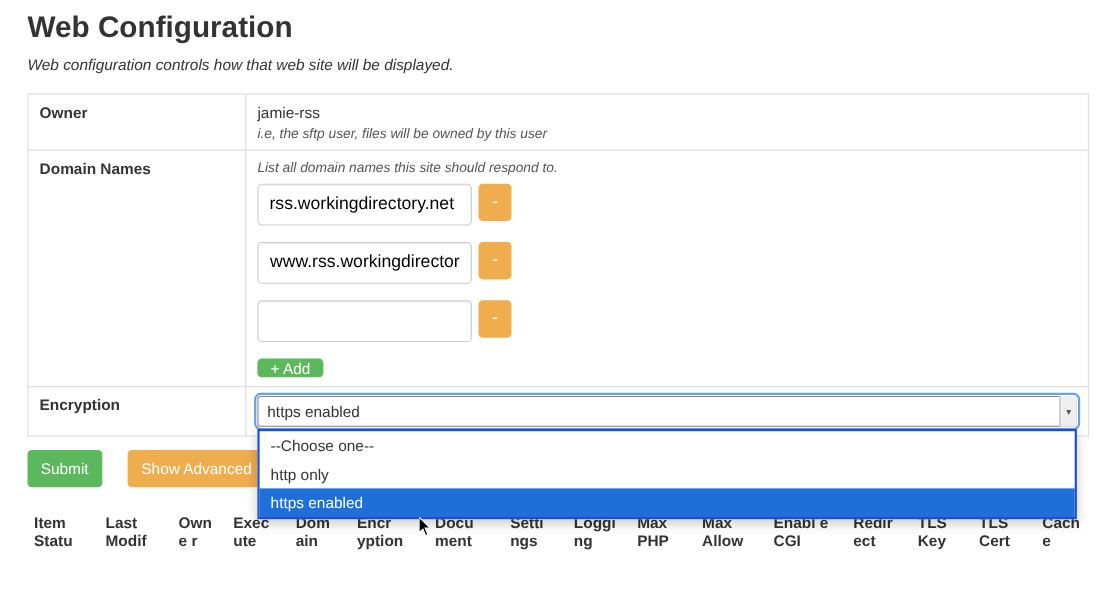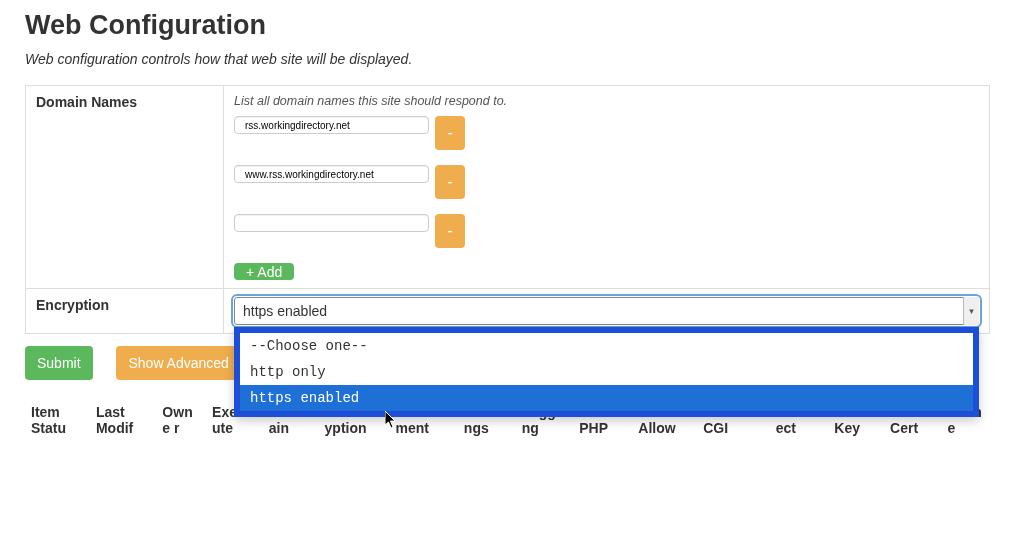--- a/index.html
+++ b/index.html
@@ -43,25 +43,25 @@
     color: #555;
     margin-top: 4px;
   }
   .domain-row {
     display: flex;
     margin-bottom: 15px;
     gap: 6px;
   }
   .domain-input {
     width: 195px;
-    height: 18px;
+    height: 38px;
     border: 1px solid #ccc;
     border-radius: 4px;
     padding: 0 10px;
-    font-size: 10px;
+    font-size: 16px;
     box-shadow: inset 0 1px 1px rgba(0,0,0,0.06);
   }
   .btn {
     display: inline-flex;
     align-items: center;
     justify-content: center;
     border-radius: 4px;
     border: none;
     font-size: 14px;
     cursor: pointer;
@@ -122,24 +122,23 @@
     background: #efefef;
     font-size: 9px;
     color: #555;
   }
   .dropdown {
     position: absolute;
     left: 0;
     top: 30px;
     width: 100%;
     background: #fff;
-    border: 6px solid #1d4ed8;
+    border: 2px solid #1d4ed8;
     box-shadow: 0 4px 10px rgba(0,0,0,0.2);
     z-index: 10;
-    font-family: Liberation Mono, monospace;
   }
   .dropdown-item {
     padding: 5px 10px;
     font-size: 14px;
     cursor: pointer;
   }
   .dropdown-item.highlight {
     background: #1e6fd6;
     color: #fff;
   }
@@ -164,20 +163,27 @@
   }
 </style>
 </head>
 <body>
 
 <h1>Web Configuration</h1>
 <p class="subtitle">Web configuration controls how that web site will be displayed.</p>
 
 <table class="form-table">
   <tbody>
+    <tr>
+      <th>Owner</th>
+      <td>
+        <div>jamie-rss</div>
+        <div class="hint">i.e, the sftp user, files will be owned by this user</div>
+      </td>
+    </tr>
     <tr>
       <th>Domain Names</th>
       <td>
         <div class="hint" style="margin-top:0;margin-bottom:8px;">List all domain names this site should respond to.</div>
 
         <div class="domain-row">
           <input class="domain-input" value="rss.workingdirectory.net" style="">
           <button class="btn btn-remove">-</button>
         </div>
         <div class="domain-row">

